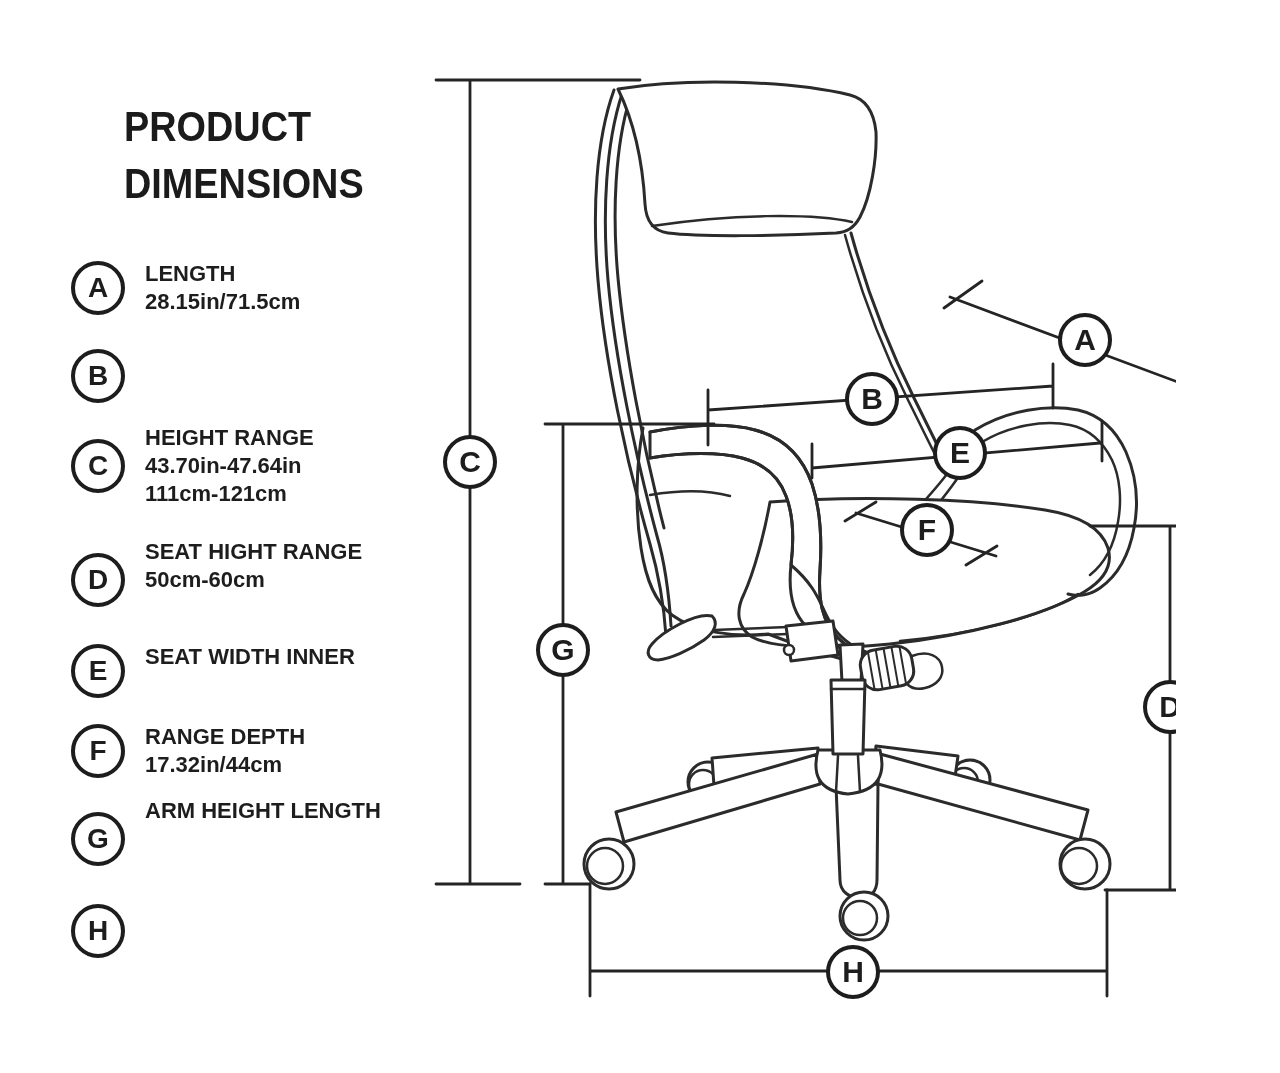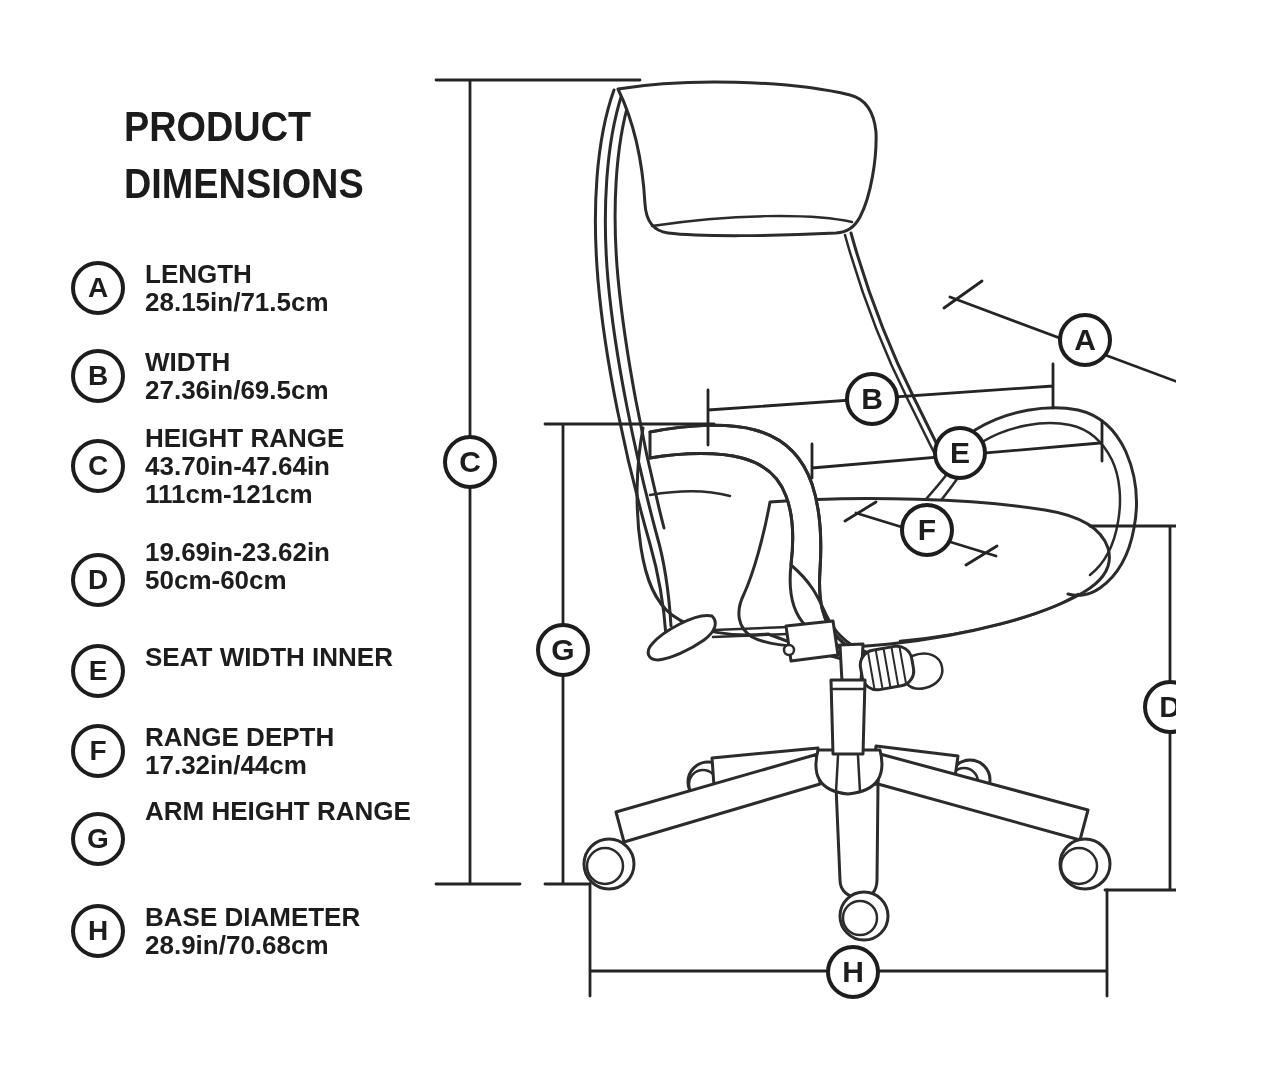--- a/index.html
+++ b/index.html
@@ -17,21 +17,21 @@
     letter-spacing:0px; color:#1b1b1b;
     transform:scaleX(0.88); transform-origin:left top; white-space:nowrap;
   }
   .dim-item { position:absolute; left:71px; display:flex; }
   .dim-badge {
     width:54px; height:54px; border:4px solid #1d1d1d; border-radius:50%;
     background:#fff; display:flex; align-items:center; justify-content:center;
     font-size:28px; font-weight:bold; color:#1d1d1d; flex:0 0 auto;
     position:absolute; left:0;
   }
-  .dim-text { margin-left:74px; font-size:26px; font-weight:bold; line-height:28px; color:#1d1d1d; white-space:nowrap; }
+  .dim-text { margin-left:74px; font-size:22px; font-weight:bold; line-height:28px; color:#1d1d1d; white-space:nowrap; }
   
   #chair-svg { position:absolute; left:0; top:0; }
   .diagram-badge {
     position:absolute; width:54px; height:54px; border:4px solid #1d1d1d;
     border-radius:50%; background:#fff; display:flex; align-items:center;
     justify-content:center; font-size:30px; font-weight:bold; color:#1d1d1d;
   }
 </style>
 </head>
 <body>
@@ -47,40 +47,35 @@
     <div class="dim-badge" style="top:1px;">A</div>
     <div class="dim-text">
       <div>LENGTH</div>
       <div>28.15in/71.5cm</div>
       <div></div>
     </div>
   </div>
 
   <div class="dim-item" style="top:348px;">
     <div class="dim-badge" style="top:1px;">B</div>
-    <div class="dim-text">
-      <div>WIDTH</div>
-      <div>27.36in/69.5cm</div>
-      <div></div>
-    </div>
   </div>
 
   <div class="dim-item" style="top:424px;">
     <div class="dim-badge" style="top:15px;">C</div>
     <div class="dim-text">
       <div>HEIGHT RANGE</div>
       <div>43.70in-47.64in</div>
       <div>111cm-121cm</div>
     </div>
   </div>
 
   <div class="dim-item" style="top:538px;">
     <div class="dim-badge" style="top:15px;">D</div>
     <div class="dim-text">
-      <div>19.69in-23.62in</div>
+      <div>SEAT HIGHT RANGE</div>
       <div>50cm-60cm</div>
     </div>
   </div>
 
   <div class="dim-item" style="top:643px;">
     <div class="dim-badge" style="top:1px;">E</div>
     <div class="dim-text">
       <div>SEAT WIDTH INNER</div>
       <div></div>
     </div>
@@ -91,31 +86,26 @@
     <div class="dim-text">
       <div>RANGE DEPTH</div>
       <div>17.32in/44cm</div>
       <div></div>
     </div>
   </div>
 
   <div class="dim-item" style="top:797px;">
     <div class="dim-badge" style="top:15px;">G</div>
     <div class="dim-text">
-      <div>ARM HEIGHT RANGE</div>
+      <div>ARM HEIGHT LENGTH</div>
     </div>
   </div>
 
   <div class="dim-item" style="top:903px;">
     <div class="dim-badge" style="top:1px;">H</div>
-    <div class="dim-text">
-      <div>BASE DIAMETER</div>
-      <div>28.9in/70.68cm</div>
-      <div></div>
-    </div>
   </div>
 
   <svg id="chair-svg" width="1280" height="1073" viewBox="0 0 1280 1073">
     <g fill="none" stroke="#2b2b2b" stroke-width="3" stroke-linecap="round" stroke-linejoin="round">
 
       <g>
         <path d="M614,90 C596,140 592,210 598,280 C605,362 626,460 650,544 C658,572 664,606 666,636"></path>
         <path d="M622,94 C606,143 602,212 608,280 C615,358 635,454 657,536 C664,560 669,594 671,626"></path>
         <path d="M630,98 C615,146 612,213 618,278 C625,352 643,446 664,528"></path>
       </g>

